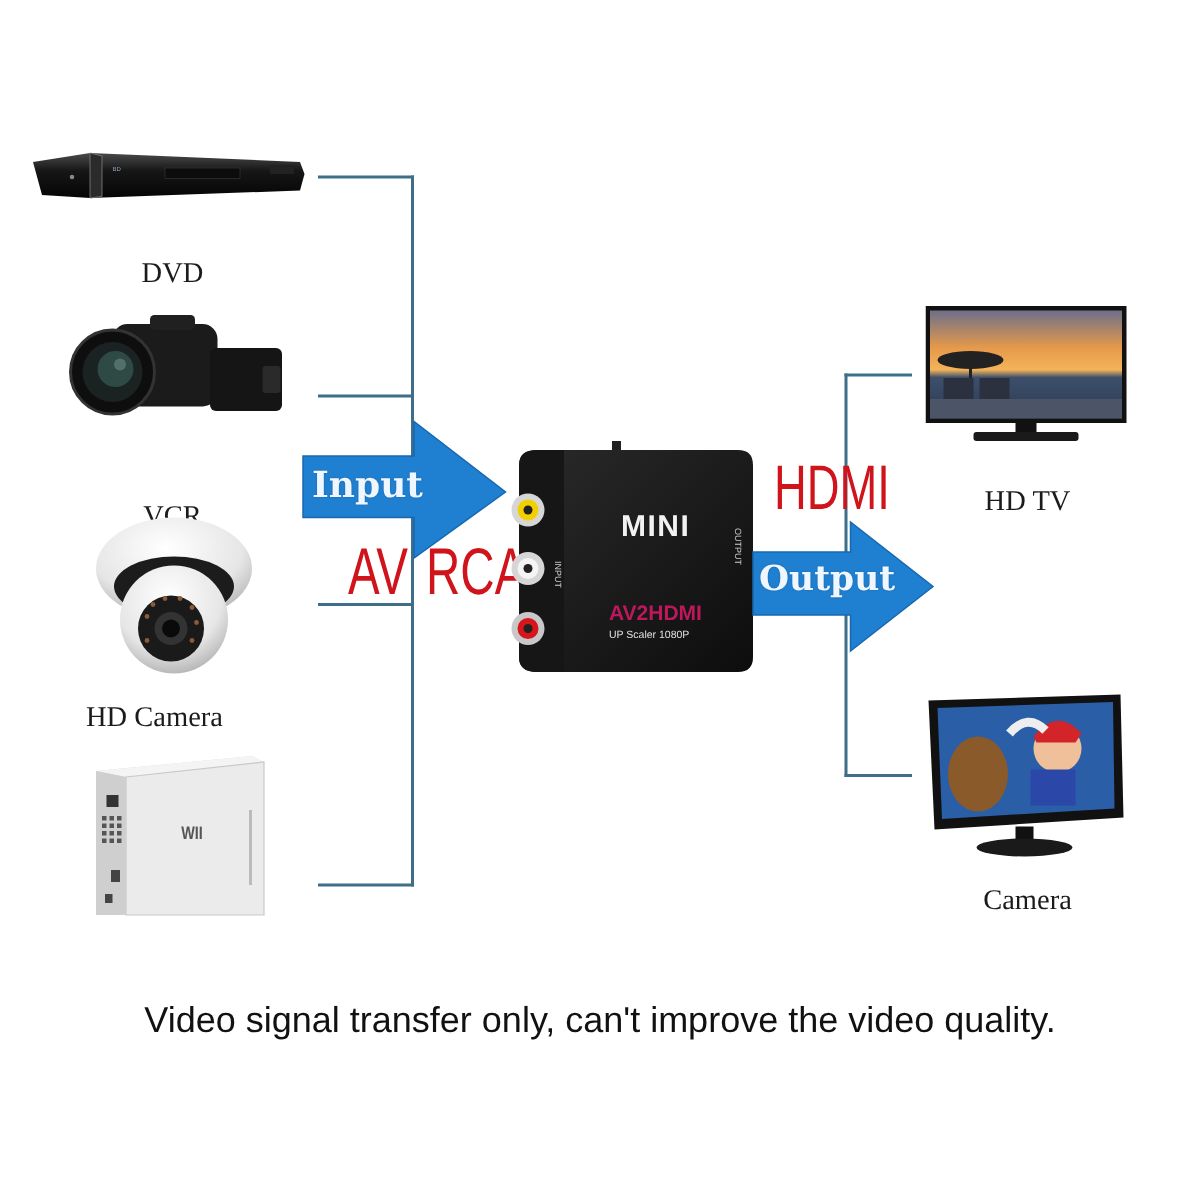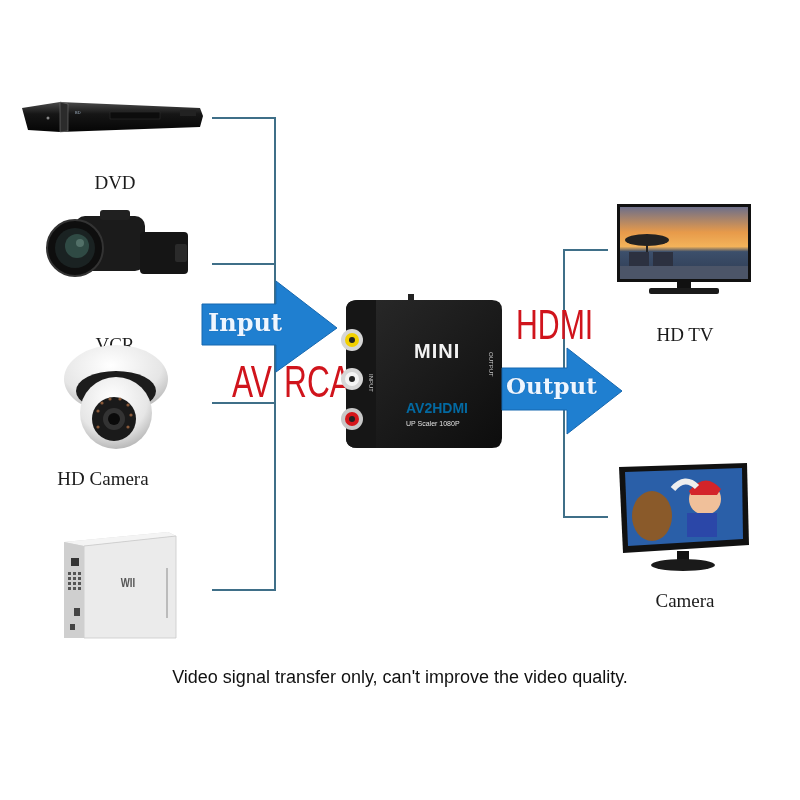--- a/index.html
+++ b/index.html
@@ -2,21 +2,21 @@
 <html><head>
 <meta charset="utf-8">
 <style>
   html,body{margin:0;padding:0;background:#ffffff;}
   body{width:800px;height:800px;position:relative;overflow:hidden;font-family:"Liberation Sans",sans-serif;color:#1a1a1a;}
   .abs{position:absolute;}
   .label{position:absolute;font-size:19px;color:#1b1b1b;white-space:nowrap;text-align:center;font-family:Liberation Serif, serif;}
   .line{position:absolute;background:#3f6f88;}
   .red{position:absolute;color:#d0141c;font-family:"Liberation Sans",sans-serif;white-space:nowrap;transform:scaleX(0.72);transform-origin:left top;letter-spacing:0;}
   .arrow-text{position:absolute;color:#eef6ff;font-family:"DejaVu Serif","Liberation Serif",serif;font-weight:bold;white-space:nowrap;text-shadow:0 0 1px #1c5c9c;}
-  .caption{position:absolute;left:0;width:800px;top:667px;text-align:center;font-size:18px;color:#111;}
+  .caption{position:absolute;left:0;width:800px;top:667px;text-align:center;font-size:24px;color:#111;}
 </style>
 </head>
 <body>
 
 <div class="line" style="left:212px;top:117px;width:64px;height:2px;"></div>
 <div class="line" style="left:212px;top:263px;width:64px;height:2px;"></div>
 <div class="line" style="left:212px;top:402px;width:64px;height:2px;"></div>
 <div class="line" style="left:212px;top:589px;width:64px;height:2px;"></div>
 <div class="line" style="left:274px;top:117px;width:2px;height:474px;"></div>
 
@@ -79,21 +79,21 @@
       <circle cx="58" cy="56" r="1.6"></circle>
         <circle cx="66" cy="62" r="1.6"></circle>
         <circle cx="69" cy="72" r="1.6"></circle>
       <circle cx="66" cy="84" r="1.6"></circle>
         <circle cx="36" cy="84" r="1.6"></circle>
     </g>
   </svg>
 </div>
 <div class="label" style="left:28px;top:468px;width:150px;">HD Camera</div>
 
-<div class="abs" style="left:62px;top:528px;width:116px;height:112px;">
+<div class="abs" style="left:62px;top:500px;width:116px;height:112px;">
   <svg width="116" height="112" viewBox="0 0 116 112">
     <polygon points="2,14 106,4 114,8 114,110 2,110" fill="#d9d9d9"></polygon>
     <polygon points="2,14 106,4 114,8 22,18" fill="#f4f4f4"></polygon>
     <polygon points="22,18 114,8 114,110 22,110" fill="#ebebeb" stroke="#c9c9c9" stroke-width="0.8"></polygon>
     <polygon points="2,14 22,18 22,110 2,110" fill="#cfcfcf"></polygon>
     <rect x="9" y="30" width="8" height="8" fill="#333"></rect>
     <g fill="#555">
       <rect x="6" y="44" width="3" height="3"></rect>
         <rect x="11" y="44" width="3" height="3"></rect>
         <rect x="16" y="44" width="3" height="3"></rect>
@@ -142,21 +142,21 @@
         <circle cx="16" cy="48" r="3" fill="#222"></circle>
       <circle cx="16" cy="87" r="11" fill="#d6d6d6"></circle>
         <circle cx="16" cy="87" r="7" fill="#f4f4f4"></circle>
         <circle cx="16" cy="87" r="3" fill="#222"></circle>
       <circle cx="16" cy="127" r="11" fill="#c8c8c8"></circle>
         <circle cx="16" cy="127" r="7" fill="#d5161b"></circle>
         <circle cx="16" cy="127" r="3" fill="#222"></circle>
     </g>
   </svg>
   <div class="abs" style="left:78px;top:48px;font-size:20px;font-weight:bold;color:#f2f2f2;font-family:Liberation Sans, sans-serif;letter-spacing:1px;">MINI</div>
-  <div class="abs" style="left:70px;top:108px;font-size:14px;font-weight:bold;color:#0369a1;">AV2HDMI</div>
+  <div class="abs" style="left:70px;top:108px;font-size:14px;font-weight:bold;color:#be185d;">AV2HDMI</div>
   <div class="abs" style="left:70px;top:128px;font-size:7px;color:#e0e0e0;white-space:nowrap;">UP Scaler 1080P</div>
   <div class="abs" style="left:38px;top:82px;font-size:6px;color:#ccc;transform:rotate(90deg);transform-origin:left top;">INPUT</div>
   <div class="abs" style="left:158px;top:60px;font-size:6px;color:#ccc;transform:rotate(90deg);transform-origin:left top;">OUTPUT</div>
 </div>
 
 <div class="red" style="left:516px;top:304px;font-size:42px;line-height:42px;">HDMI</div>
 
 <div class="abs" style="left:500px;top:346px;width:126px;height:90px;">
   <svg width="126" height="90" viewBox="0 0 126 90">
     <polygon points="2,22 67,22 67,2 122,45 67,88 67,64 2,64" fill="#1f7fd0" stroke="#1668b0" stroke-width="1"></polygon>

